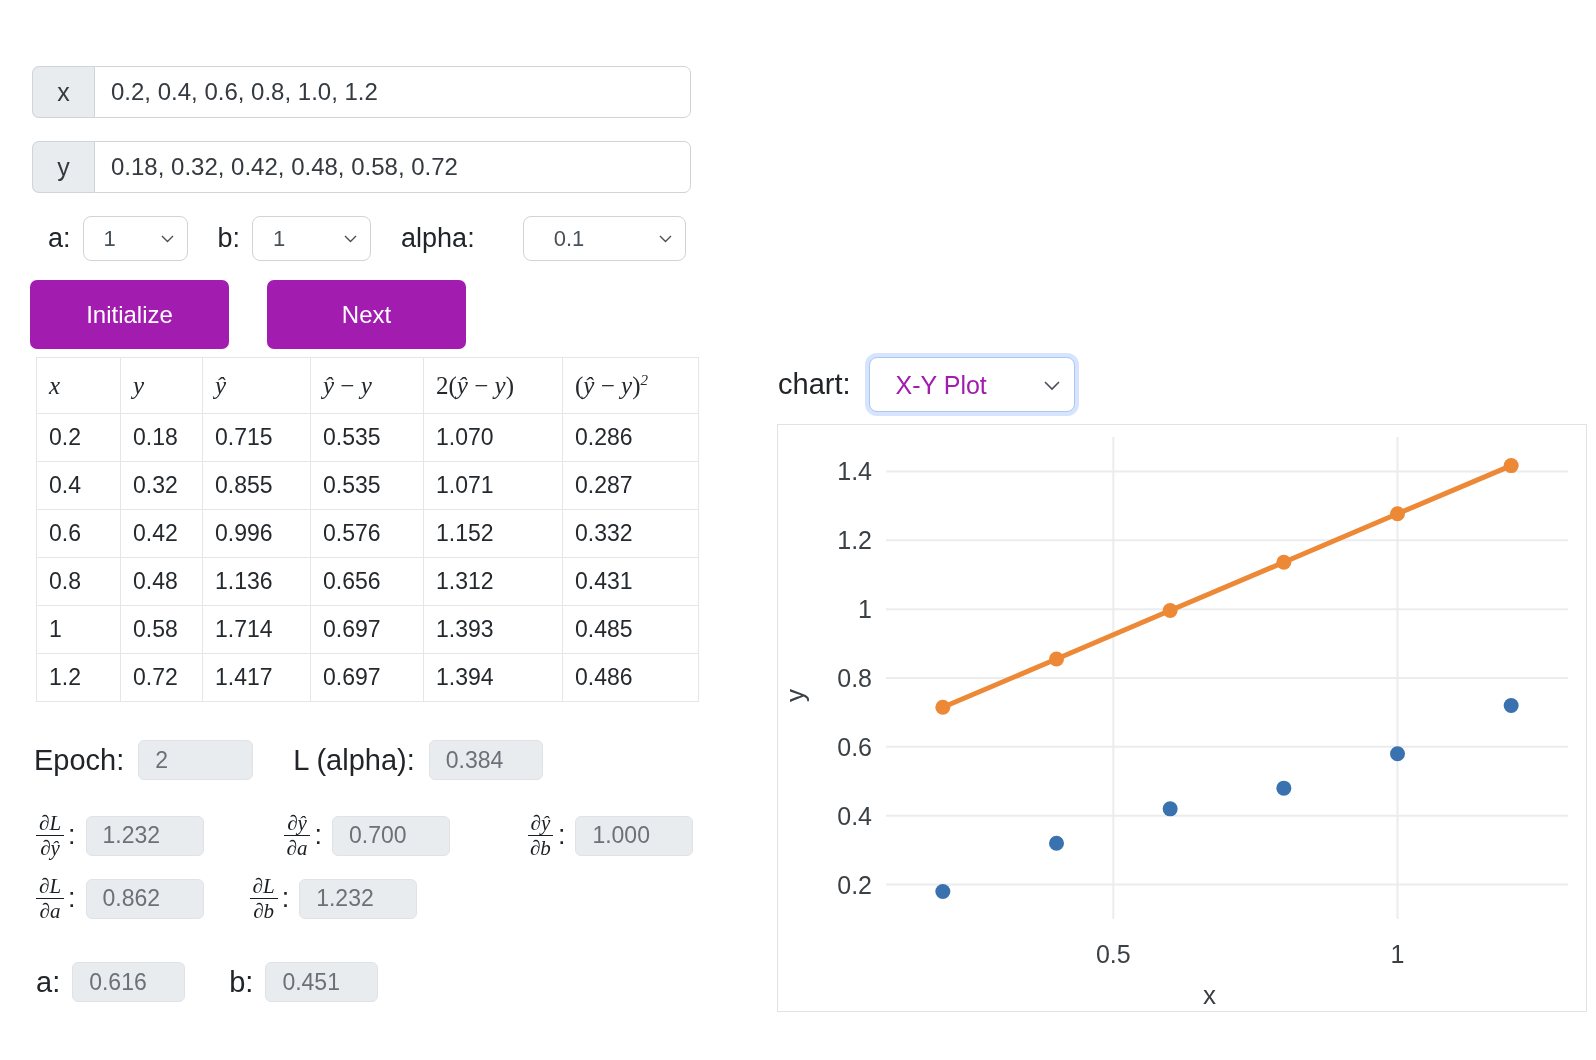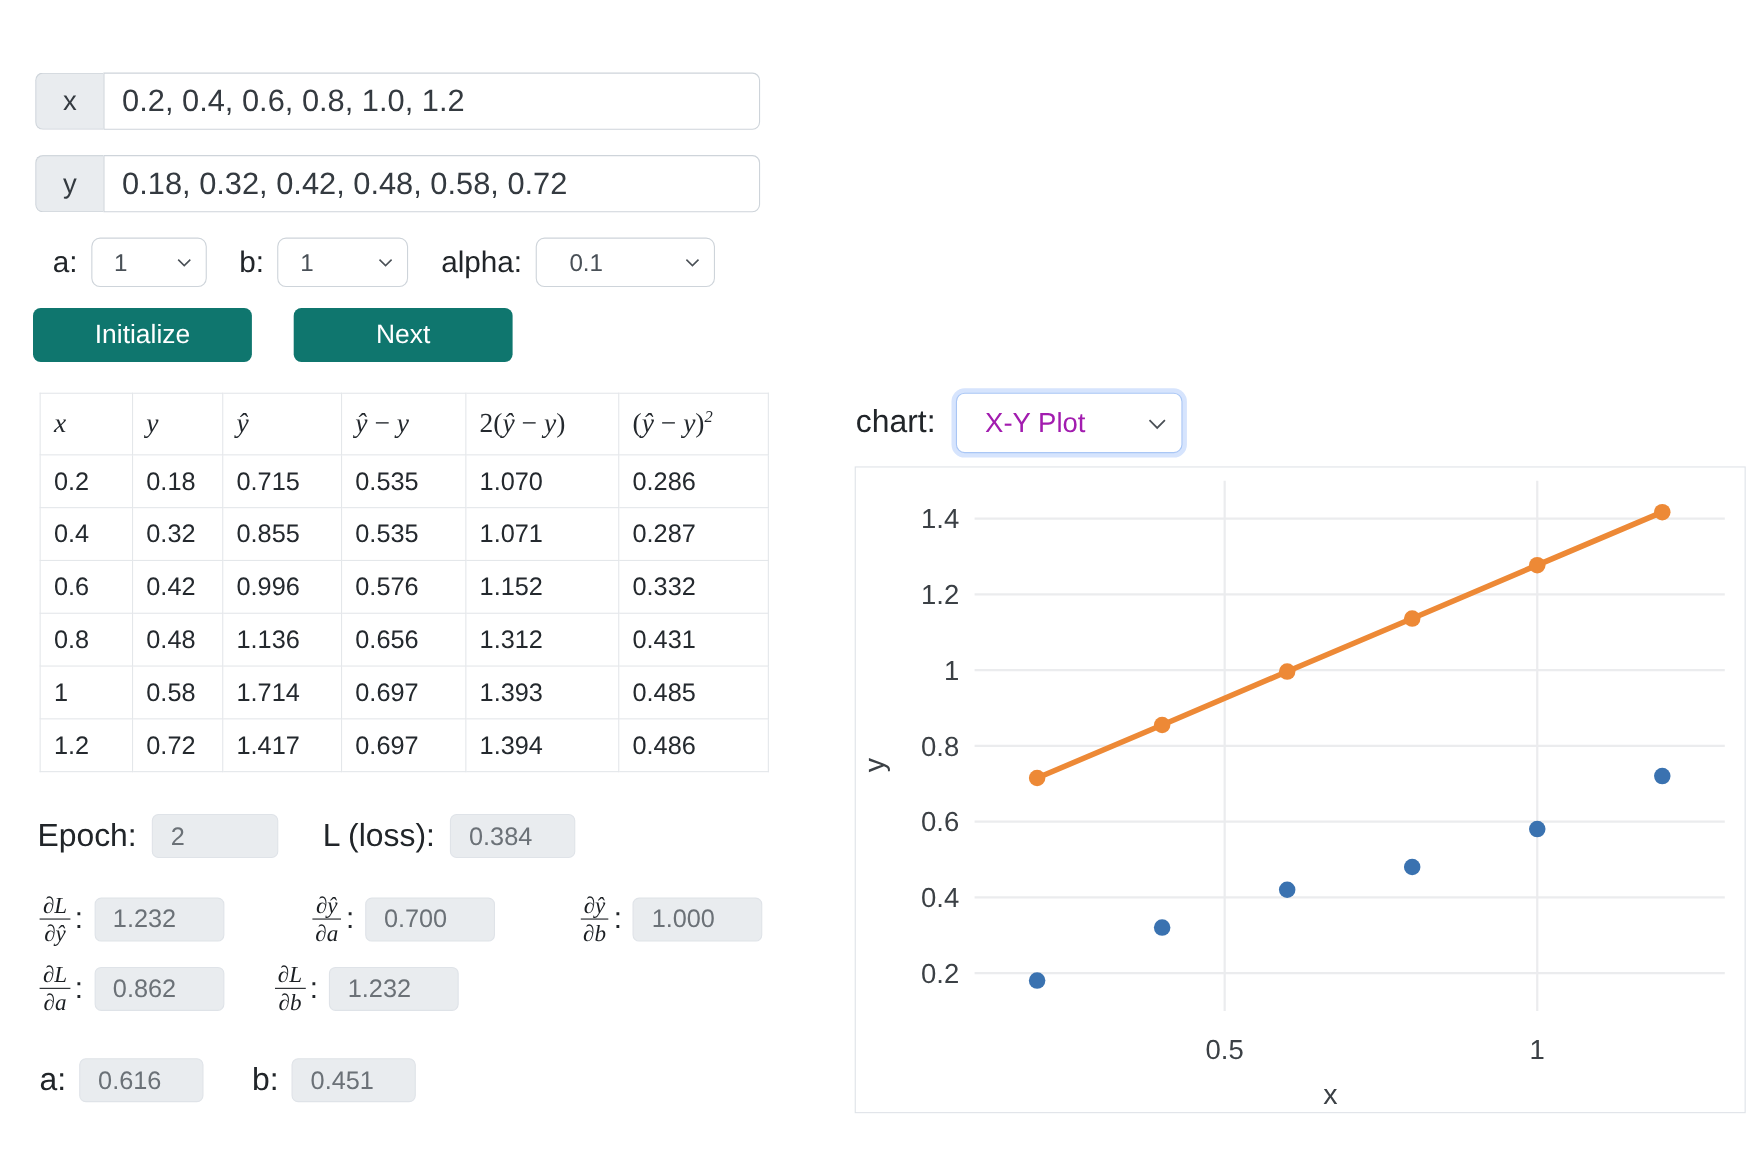--- a/index.html
+++ b/index.html
@@ -37,21 +37,21 @@
     border-right: none;
     border-radius: 7px 0 0 7px;
     display: flex; align-items: center; justify-content: center;
     font-size: 25px; color: #343a40;
   }
   .txt {
     width: 597px; height: 52px;
     border: 1px solid #ced4da;
     border-radius: 0 7px 7px 0;
     background: #ffffff;
-    font-size: 28px; color: #343a40;
+    font-size: 24px; color: #343a40;
     padding: 0 16px;
     font-family: "Liberation Sans", sans-serif;
     outline: none;
   }
 
   .param-row {
     position: absolute; left: 48px; top: 216px;
     display: flex; align-items: center; gap: 0;
     font-size: 27px; color: #212529;
   }
@@ -64,37 +64,37 @@
     border: 1px solid #ced4da;
     border-radius: 8px;
     background: #ffffff;
     font-size: 22px; color: #495057;
     padding: 0 42px 0 20px;
     font-family: "Liberation Sans", sans-serif;
     outline: none;
   }
   select.sel.w-a { width: 105px; }
   select.sel.w-b { width: 119px; }
-  select.sel.w-al { width: 163px; padding-left: 30px; }
+  select.sel.w-al { width: 163px; padding-left: 30px; margin-left: 36px; }
   .chev {
     position: absolute; right: 14px; top: 50%;
     margin-top: -4px;
     width: 13px; height: 8px;
     pointer-events: none;
   }
   .chev svg { display: block; }
 
   .btns { position: absolute; left: 30px; top: 280px; display: flex; }
   .btn {
-    background: #0f766e; color: #fff;
+    background: #a21caf; color: #fff;
     border: none; border-radius: 7px;
     font-size: 24px;
     font-family: "Liberation Sans", sans-serif;
     cursor: pointer;
-    height: 49px;
+    height: 69px;
   }
   .btn.init { width: 199px; }
   .btn.next { width: 199px; margin-left: 38px; }
 
   
   table.grad {
     position: absolute; left: 36px; top: 357px;
     border-collapse: collapse;
     background: #fff;
   }
@@ -322,21 +322,21 @@
           <td>0.697</td>
           <td>1.394</td>
           <td>0.486</td>
         </tr>
       </tbody>
     </table>
 
     <div class="epoch-row">
       <span>Epoch:</span>
       <span class="ro e">2</span>
-      <span class="loss-lbl">L (loss):</span>
+      <span class="loss-lbl">L (alpha):</span>
       <span class="ro l">0.384</span>
     </div>
 
     <div class="grads">
       <div class="grad-line">
         <span class="gitem">
           <span class="frac">
             <span class="num">∂L</span>
             <span class="den">∂ŷ</span>
           </span>

